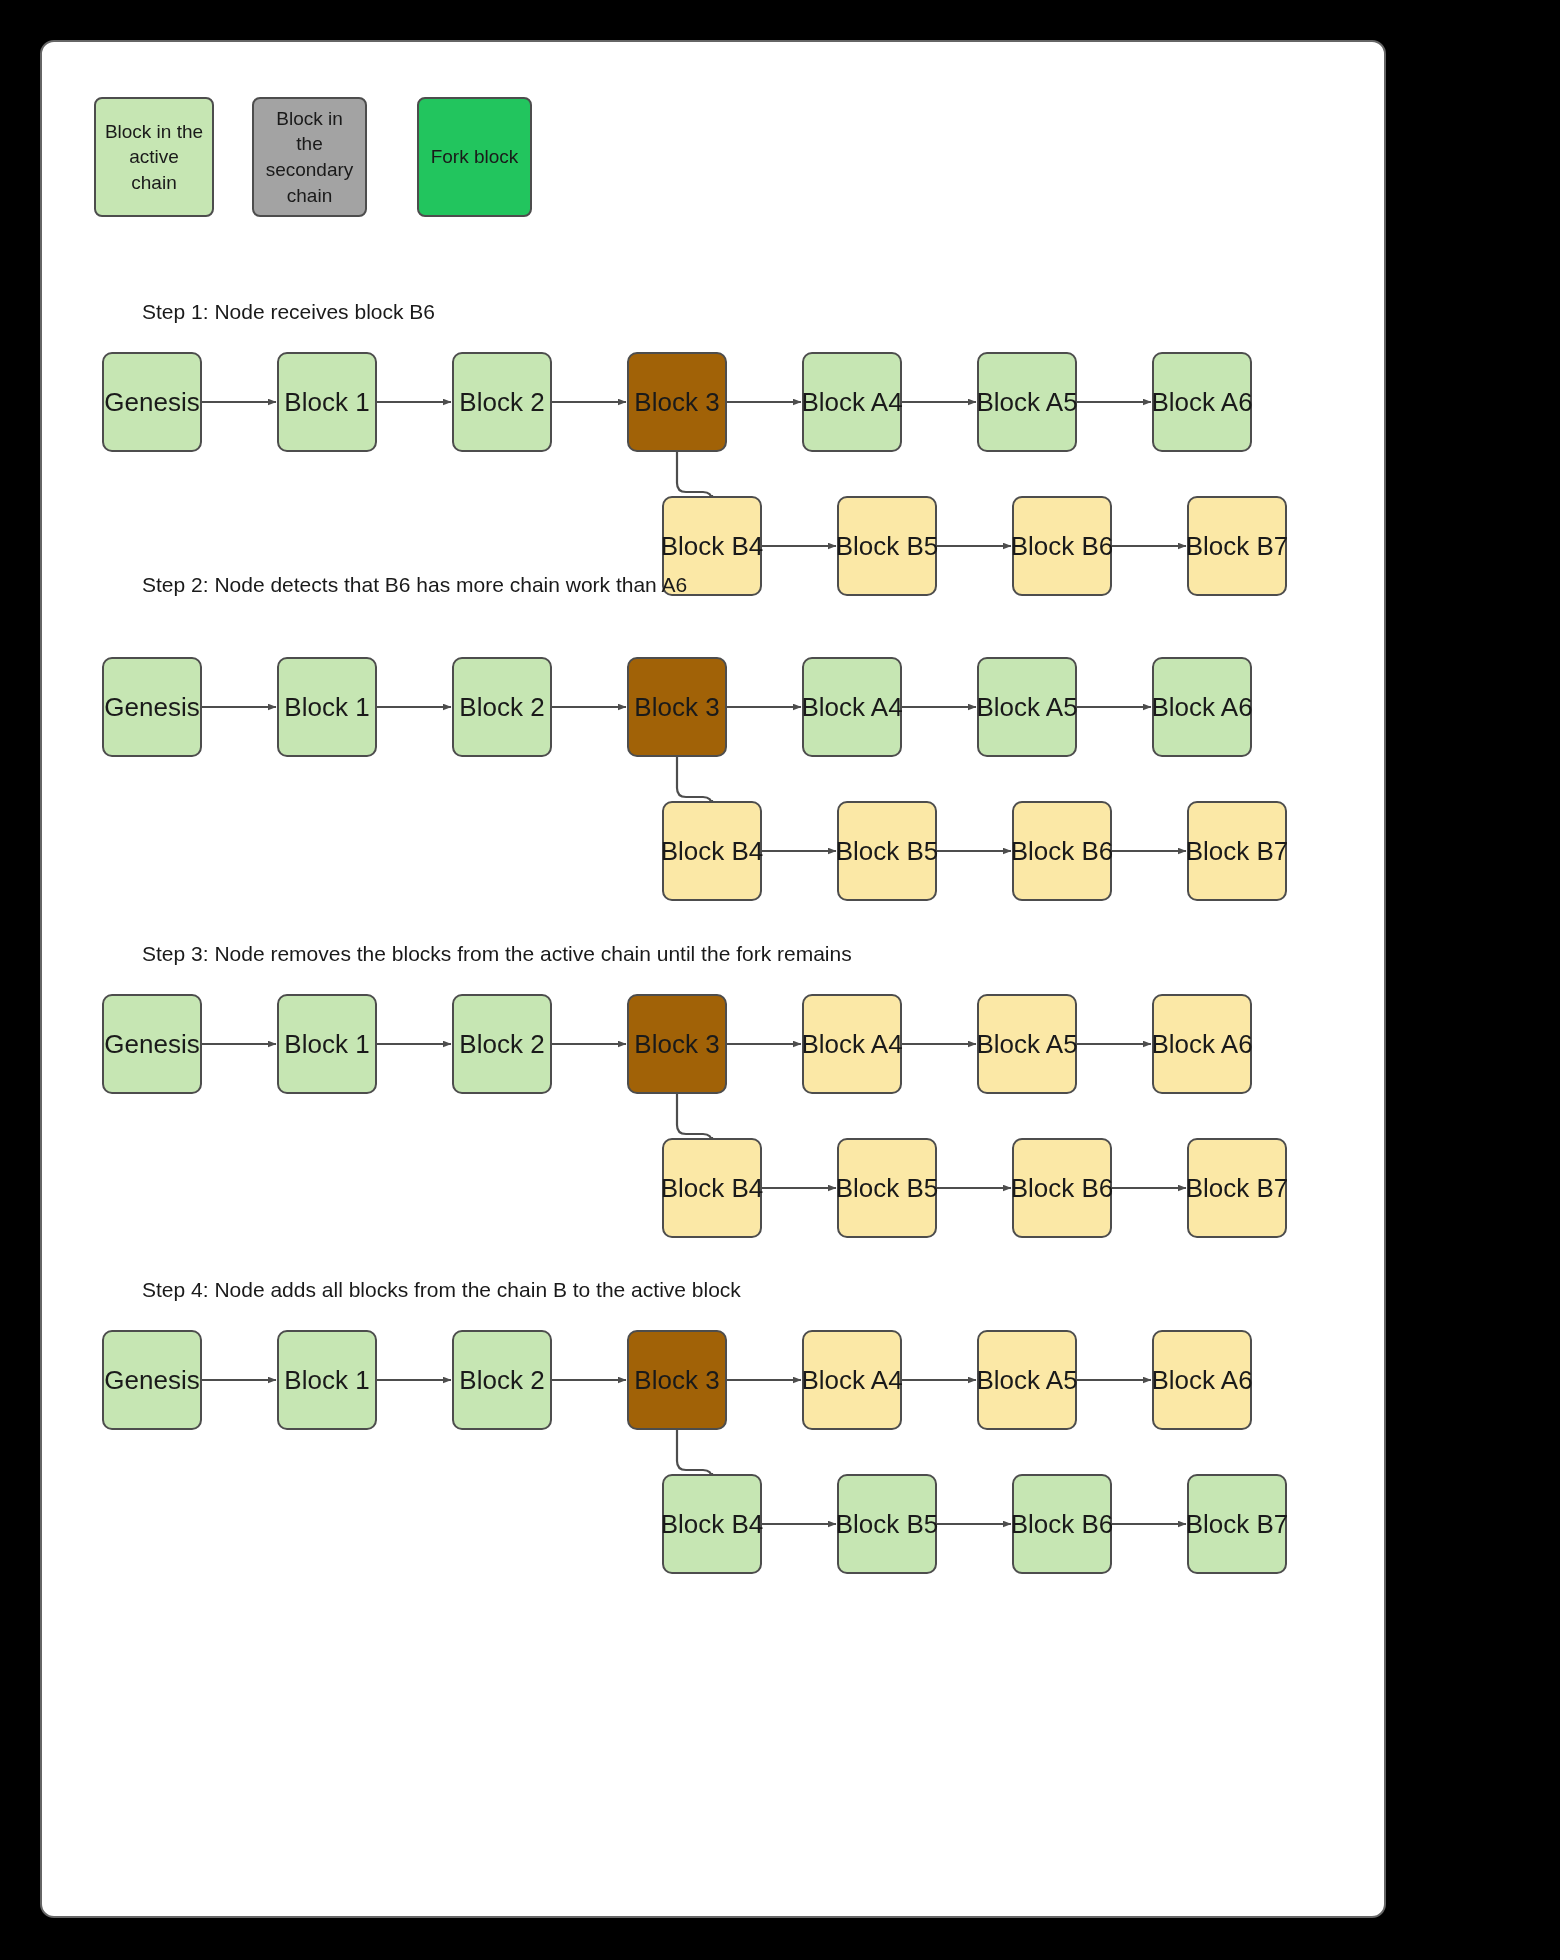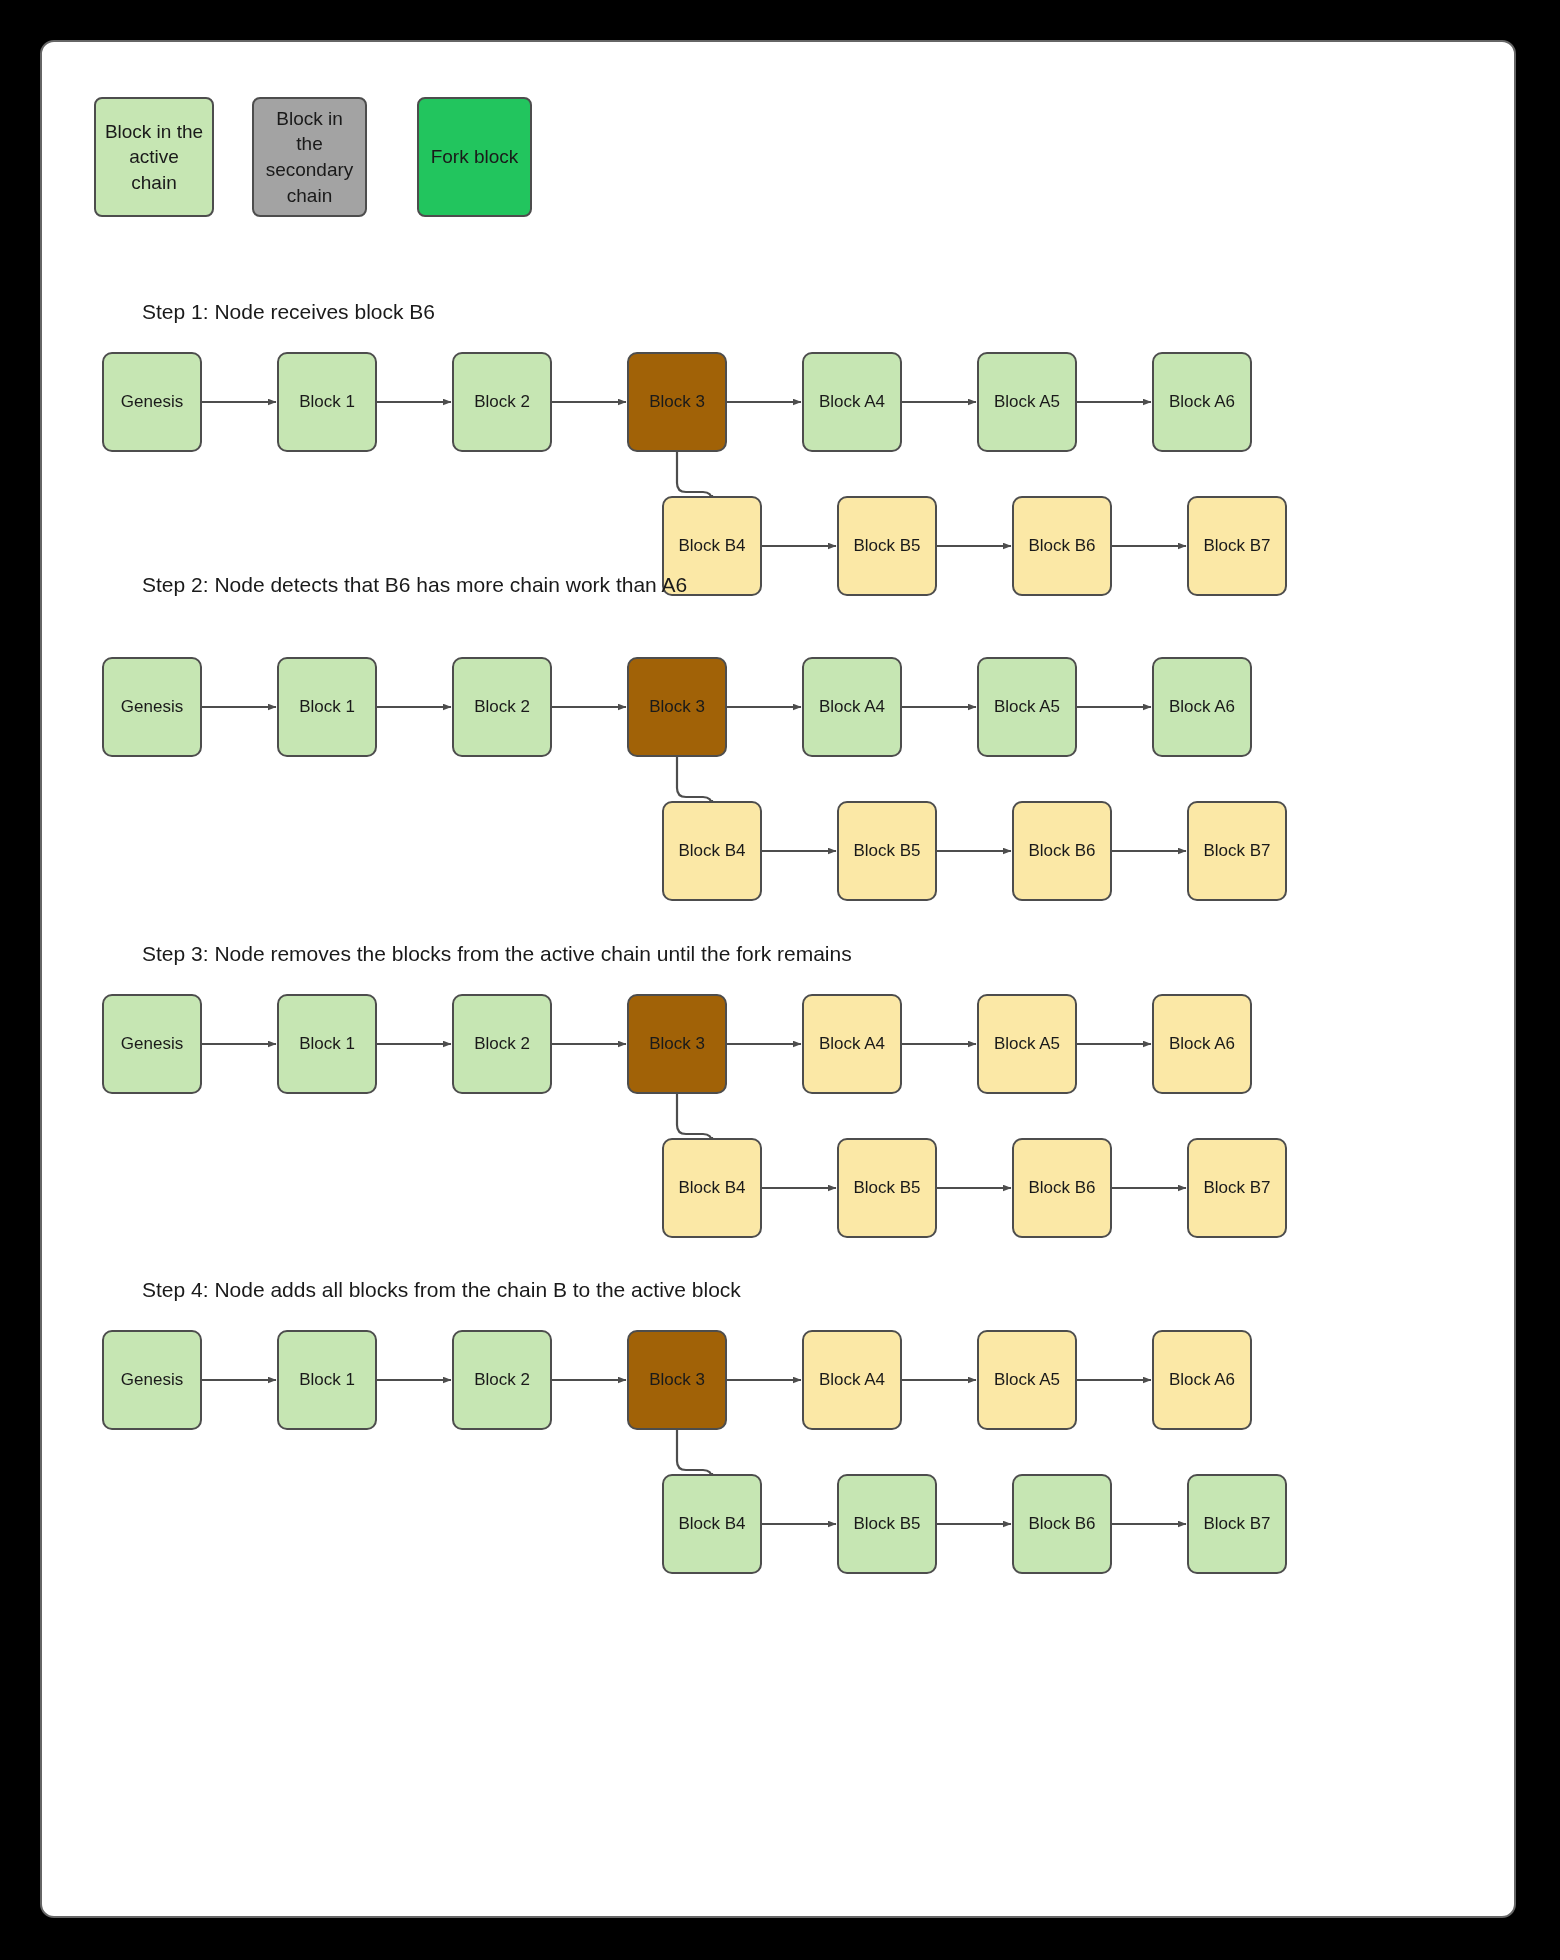--- a/index.html
+++ b/index.html
@@ -12,21 +12,21 @@
     width: 1560px;
     height: 1960px;
     font-family: "Liberation Sans", sans-serif;
     overflow: hidden;
   }
 
   #canvas {
     position: absolute;
     left: 40px;
     top: 40px;
-    width: 1476px;
+    width: 1346px;
     height: 1878px;
     background: #ffffff;
     border: 2px solid #666666;
     border-radius: 14px;
     box-sizing: border-box;
   }
 
   
   .legend-box {
     position: absolute;
@@ -61,21 +61,21 @@
   .block {
     position: absolute;
     width: 100px;
     height: 100px;
     border: 2.5px solid #4d4d4d;
     border-radius: 10px;
     box-sizing: border-box;
     display: flex;
     align-items: center;
     justify-content: center;
-    font-size: 17px;
+    font-size: 26px;
     color: #1a1a1a;
     white-space: nowrap;
   }
   .c-green  { background: #c6e6b3; }
   .c-yellow { background: #fbe8a6; }
   .c-blue   { background: #a16207; }
 
   
   .conn-svg {
     position: absolute;

